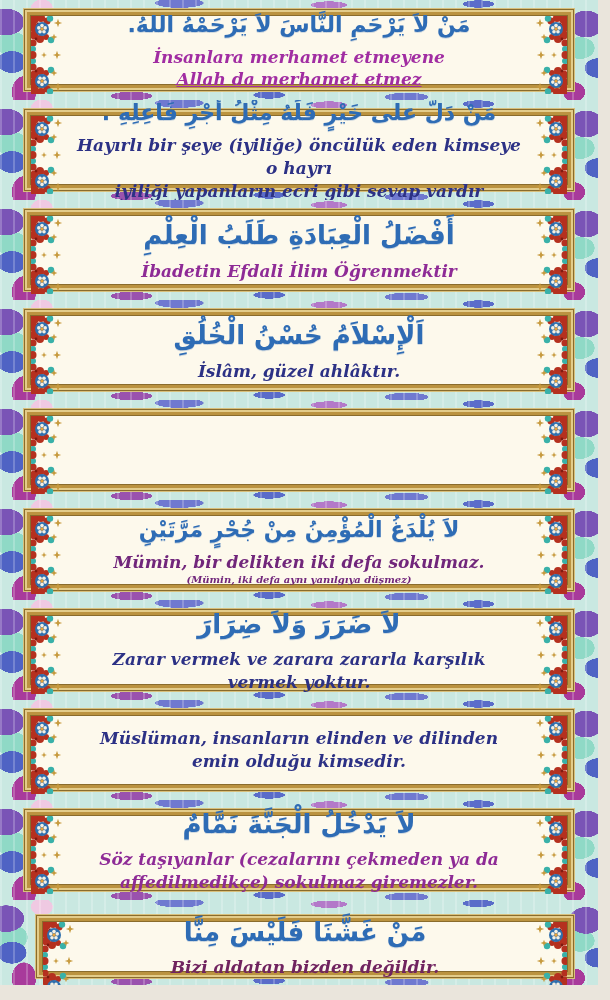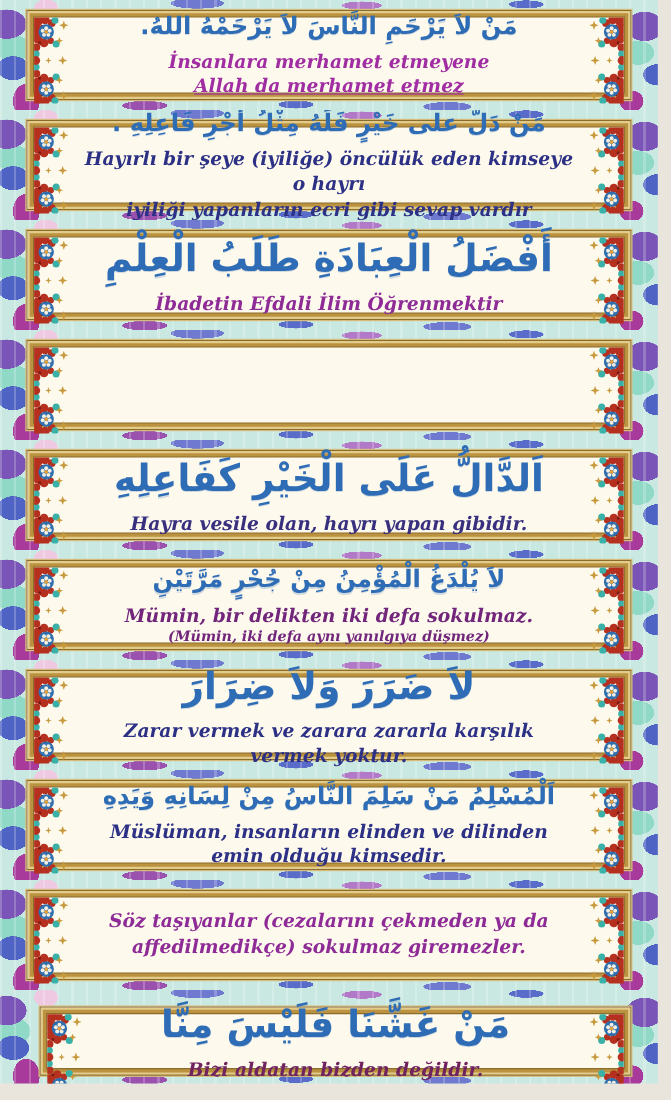--- a/index.html
+++ b/index.html
@@ -66,33 +66,33 @@
     direction:rtl;
     font-family:"DejaVu Sans", sans-serif;
     font-weight:bold;
     font-size:22px;
     line-height:1.45;
     color:#2e6cb5;
     text-shadow:0 1px 0 rgba(130,160,200,.35);
     margin-bottom:5px;
     white-space:nowrap;
   }
-  .strip.lg .arabic{font-size:34px;}
+  .strip.lg .arabic{font-size:26px;}
   .tr{
     font-family:"DejaVu Serif", serif;
     font-style:italic;
     font-weight:bold;
     font-size:17px;
     line-height:1.35;
   }
   .note{
     font-family:"DejaVu Serif", serif;
     font-style:italic;
     font-weight:bold;
-    font-size:13px;
+    font-size:10px;
     line-height:1.2;
   }
   .tr:empty,.note:empty{display:none;}
 
   .footer{height:15px; background:#eae5dc;}
   .hiddefs{position:absolute; width:0; height:0;}
 </style>
 </head>
 <body>
 
@@ -187,36 +187,36 @@
   </section>
 
   <section class="strip lg">
     <div class="frame">
       <svg class="orn left" viewBox="0 0 38 78" preserveAspectRatio="none">
           <use href="#ornament"></use>
         </svg>
       <svg class="orn right" viewBox="0 0 38 78" preserveAspectRatio="none">
           <use href="#ornament"></use>
         </svg>
-    </div>
-  </section>
-
-  <section class="strip lg">
-    <div class="frame">
-      <svg class="orn left" viewBox="0 0 38 78" preserveAspectRatio="none">
-          <use href="#ornament"></use>
-        </svg>
-      <svg class="orn right" viewBox="0 0 38 78" preserveAspectRatio="none">
-          <use href="#ornament"></use>
-        </svg>
-      <div class="content">
-        <div class="arabic">اَلدَّالُّ عَلَى الْخَيْرِ كَفَاعِلِهِ</div>
-        <div class="tr" style="color: rgb(56, 48, 127);">Hayra vesile olan, hayrı yapan gibidir.</div>
-
-      </div>
+      <div class="content">
+        <div class="arabic">اَلْإِسْلاَمُ حُسْنُ الْخُلُقِ</div>
+        <div class="tr" style="color: rgb(44, 49, 133);">İslâm, güzel ahlâktır.</div>
+
+      </div>
+    </div>
+  </section>
+
+  <section class="strip lg">
+    <div class="frame">
+      <svg class="orn left" viewBox="0 0 38 78" preserveAspectRatio="none">
+          <use href="#ornament"></use>
+        </svg>
+      <svg class="orn right" viewBox="0 0 38 78" preserveAspectRatio="none">
+          <use href="#ornament"></use>
+        </svg>
     </div>
   </section>
 
   <section class="strip">
     <div class="frame">
       <svg class="orn left" viewBox="0 0 38 78" preserveAspectRatio="none">
           <use href="#ornament"></use>
         </svg>
       <svg class="orn right" viewBox="0 0 38 78" preserveAspectRatio="none">
           <use href="#ornament"></use>
@@ -249,37 +249,37 @@
 
   <section class="strip">
     <div class="frame">
       <svg class="orn left" viewBox="0 0 38 78" preserveAspectRatio="none">
           <use href="#ornament"></use>
         </svg>
       <svg class="orn right" viewBox="0 0 38 78" preserveAspectRatio="none">
           <use href="#ornament"></use>
         </svg>
       <div class="content">
-        <div class="arabic">اَلْمُسْلِمُ مَنْ سَلِمَ النَّاسُ مِنْ لِسَانِهِ وَيَدِهِ</div>
         <div class="tr" style="color: rgb(44, 49, 133);">Müslüman, insanların elinden ve dilinden</div>
         <div class="tr" style="color: rgb(44, 49, 133); text-align: center;">emin olduğu kimsedir.</div>
 
       </div>
     </div>
   </section>
 
   <section class="strip lg">
     <div class="frame">
       <svg class="orn left" viewBox="0 0 38 78" preserveAspectRatio="none">
           <use href="#ornament"></use>
         </svg>
       <svg class="orn right" viewBox="0 0 38 78" preserveAspectRatio="none">
           <use href="#ornament"></use>
         </svg>
       <div class="content">
+        <div class="arabic">لاَ يَدْخُلُ الْجَنَّةَ نَمَّامٌ</div>
         <div class="tr" style="color: rgb(142, 43, 150); text-align: right;">Söz taşıyanlar (cezalarını çekmeden ya da</div>
         <div class="tr" style="color: rgb(142, 43, 150);">affedilmedikçe) sokulmaz giremezler.</div>
 
       </div>
     </div>
   </section>
 
   <section class="strip lg">
     <div class="frame">
       <svg class="orn left" viewBox="0 0 38 78" preserveAspectRatio="none">

